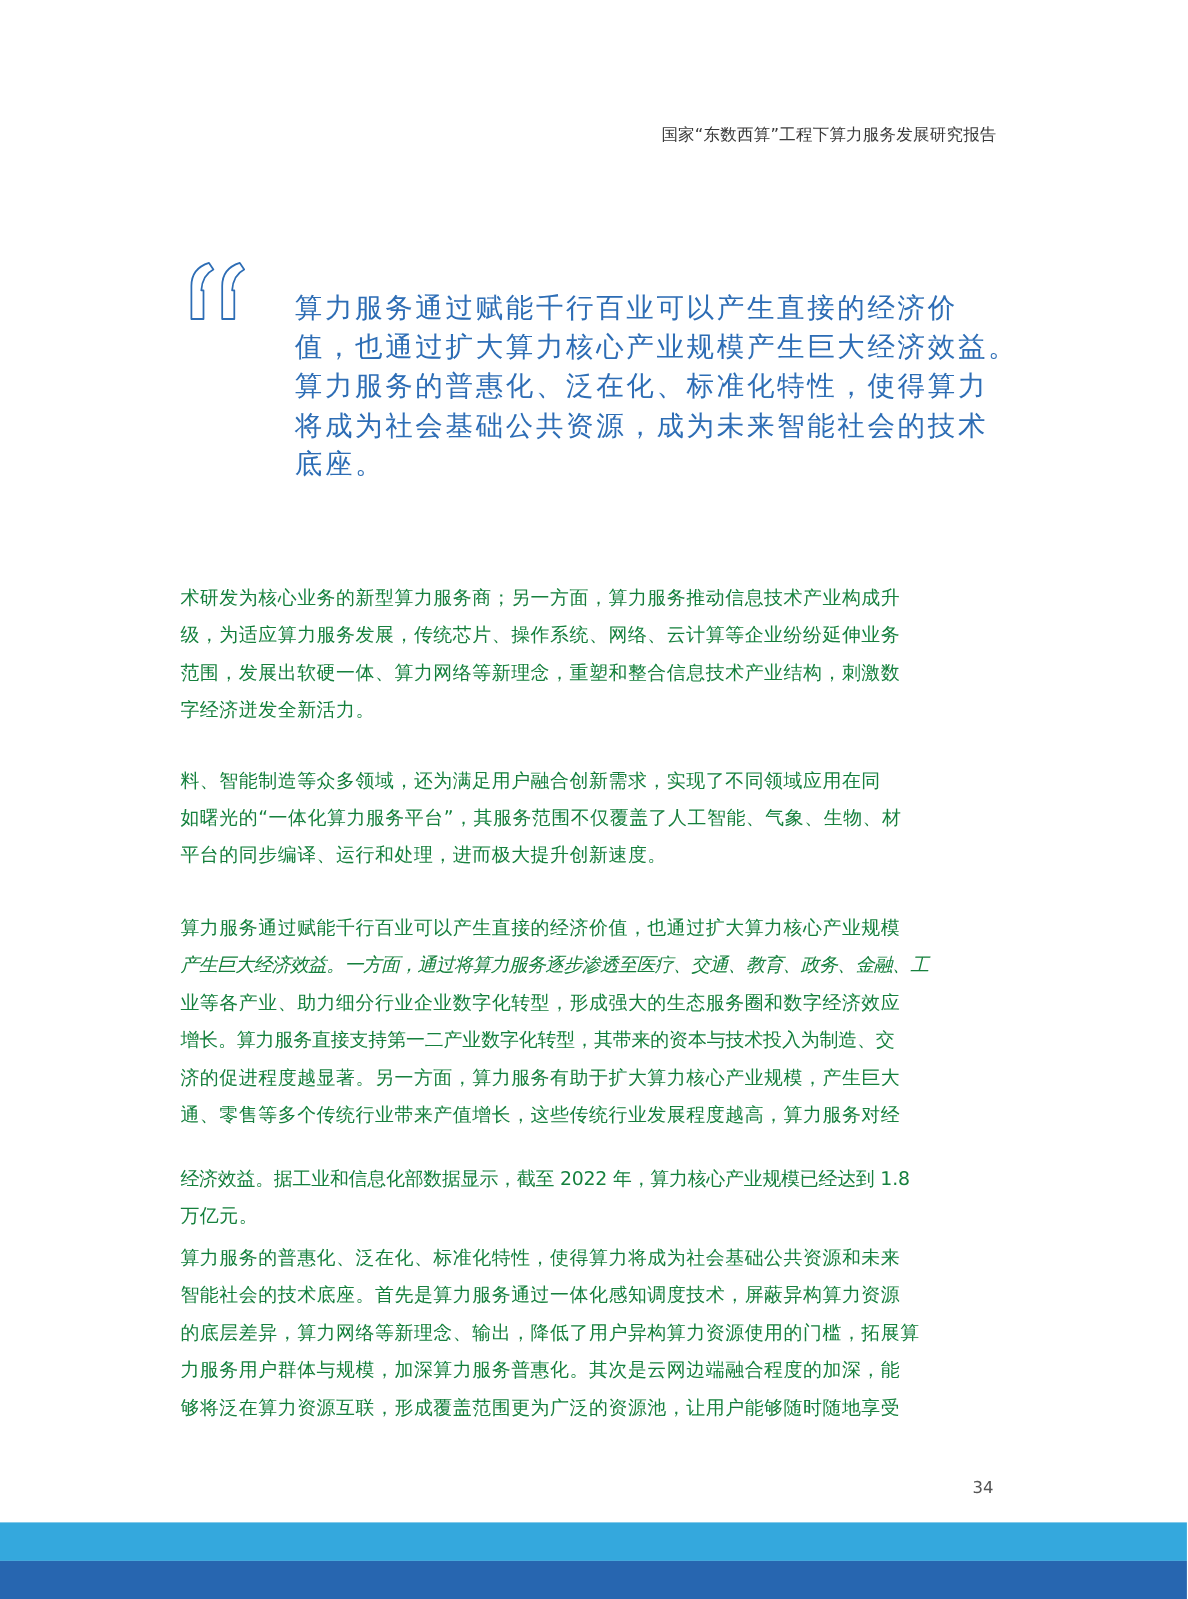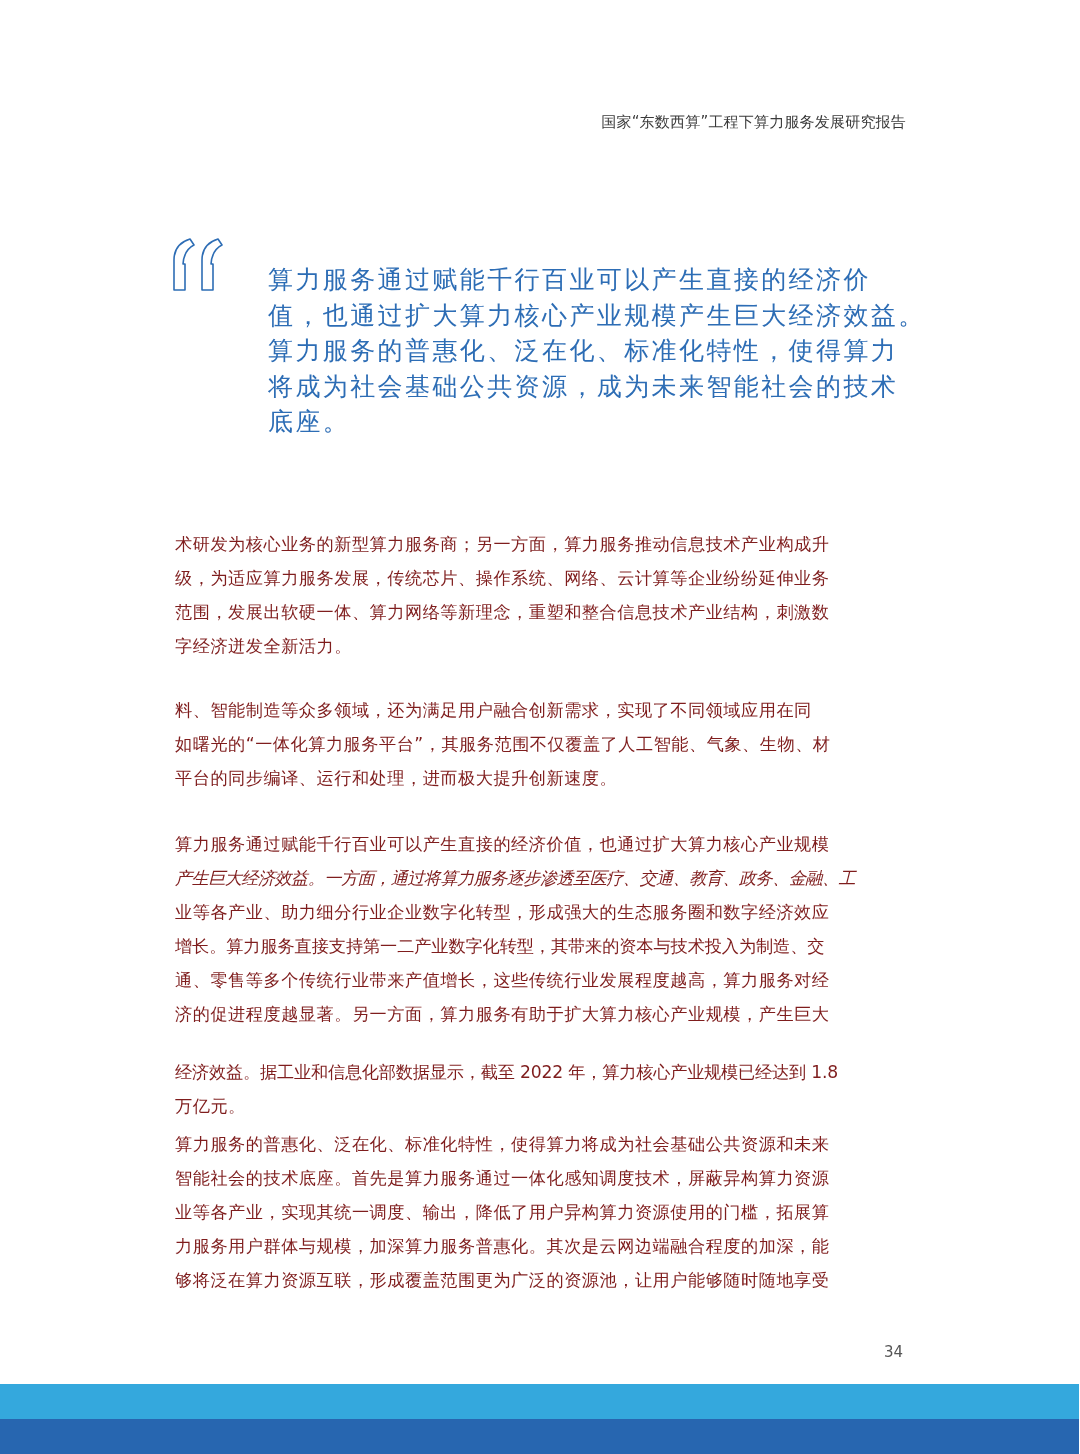--- a/index.html
+++ b/index.html
@@ -15,22 +15,22 @@
   .quote-mark {
     position: absolute; left: 172px; top: 236px; width: 58px; height: 58px;
   }
   .pull-quote {
     position: absolute; left: 268px; top: 262px; width: 640px;
     font-size: 25px; line-height: 35.5px; color: #2d6db5; letter-spacing: 2.4px;
     font-weight: normal;
   }
   .pull-quote .ln { display: block; white-space: nowrap; }
   .body-text {
-    position: absolute; left: 175px; width: 735px;
-    font-size: 17.2px; line-height: 34px; color: #7f1d1d; letter-spacing: 0.5px;
+    position: absolute; left: 164px; width: 735px;
+    font-size: 17.2px; line-height: 34px; color: #15803d; letter-spacing: 0.5px;
   }
   .body-text .ln { display: block; white-space: nowrap; }
   .page-number {
     position: absolute; top: 1343px; left: 884px;
     font-size: 15px; color: #555555;
   }
   .band-light {
     position: absolute; left: 0; top: 1384px; width: 1079px; height: 35px;
     background: #34a8dd;
   }
@@ -70,30 +70,30 @@
   <span class="ln">料、智能制造等众多领域，还为满足用户融合创新需求，实现了不同领域应用在同</span>
   <span class="ln">如曙光的“一体化算力服务平台”，其服务范围不仅覆盖了人工智能、气象、生物、材</span>
   <span class="ln">平台的同步编译、运行和处理，进而极大提升创新速度。</span>
 </div>
 
 <div class="body-text" style="top:827px;">
   <span class="ln">算力服务通过赋能千行百业可以产生直接的经济价值，也通过扩大算力核心产业规模</span>
   <span class="ln" style="letter-spacing:-0.6px;font-style:italic;">产生巨大经济效益。一方面，通过将算力服务逐步渗透至医疗、交通、教育、政务、金融、工</span>
   <span class="ln">业等各产业、助力细分行业企业数字化转型，形成强大的生态服务圈和数字经济效应</span>
   <span class="ln" style="letter-spacing:-0.1px;">增长。算力服务直接支持第一二产业数字化转型，其带来的资本与技术投入为制造、交</span>
+  <span class="ln">济的促进程度越显著。另一方面，算力服务有助于扩大算力核心产业规模，产生巨大</span>
   <span class="ln">通、零售等多个传统行业带来产值增长，这些传统行业发展程度越高，算力服务对经</span>
-  <span class="ln">济的促进程度越显著。另一方面，算力服务有助于扩大算力核心产业规模，产生巨大</span>
   <span class="ln" style="letter-spacing:-0.2px;margin-top:24px;">经济效益。据工业和信息化部数据显示，截至 2022 年，算力核心产业规模已经达到 1.8</span>
   <span class="ln">万亿元。</span>
 </div>
 
 <div class="body-text" style="top:1127px;">
   <span class="ln">算力服务的普惠化、泛在化、标准化特性，使得算力将成为社会基础公共资源和未来</span>
   <span class="ln">智能社会的技术底座。首先是算力服务通过一体化感知调度技术，屏蔽异构算力资源</span>
-  <span class="ln">业等各产业，实现其统一调度、输出，降低了用户异构算力资源使用的门槛，拓展算</span>
+  <span class="ln">的底层差异，算力网络等新理念、输出，降低了用户异构算力资源使用的门槛，拓展算</span>
   <span class="ln">力服务用户群体与规模，加深算力服务普惠化。其次是云网边端融合程度的加深，能</span>
   <span class="ln">够将泛在算力资源互联，形成覆盖范围更为广泛的资源池，让用户能够随时随地享受</span>
 </div>
 
 <div class="page-number">34</div>
 
 <div class="band-light"></div>
 <div class="band-dark"></div>
 
 </body></html>

